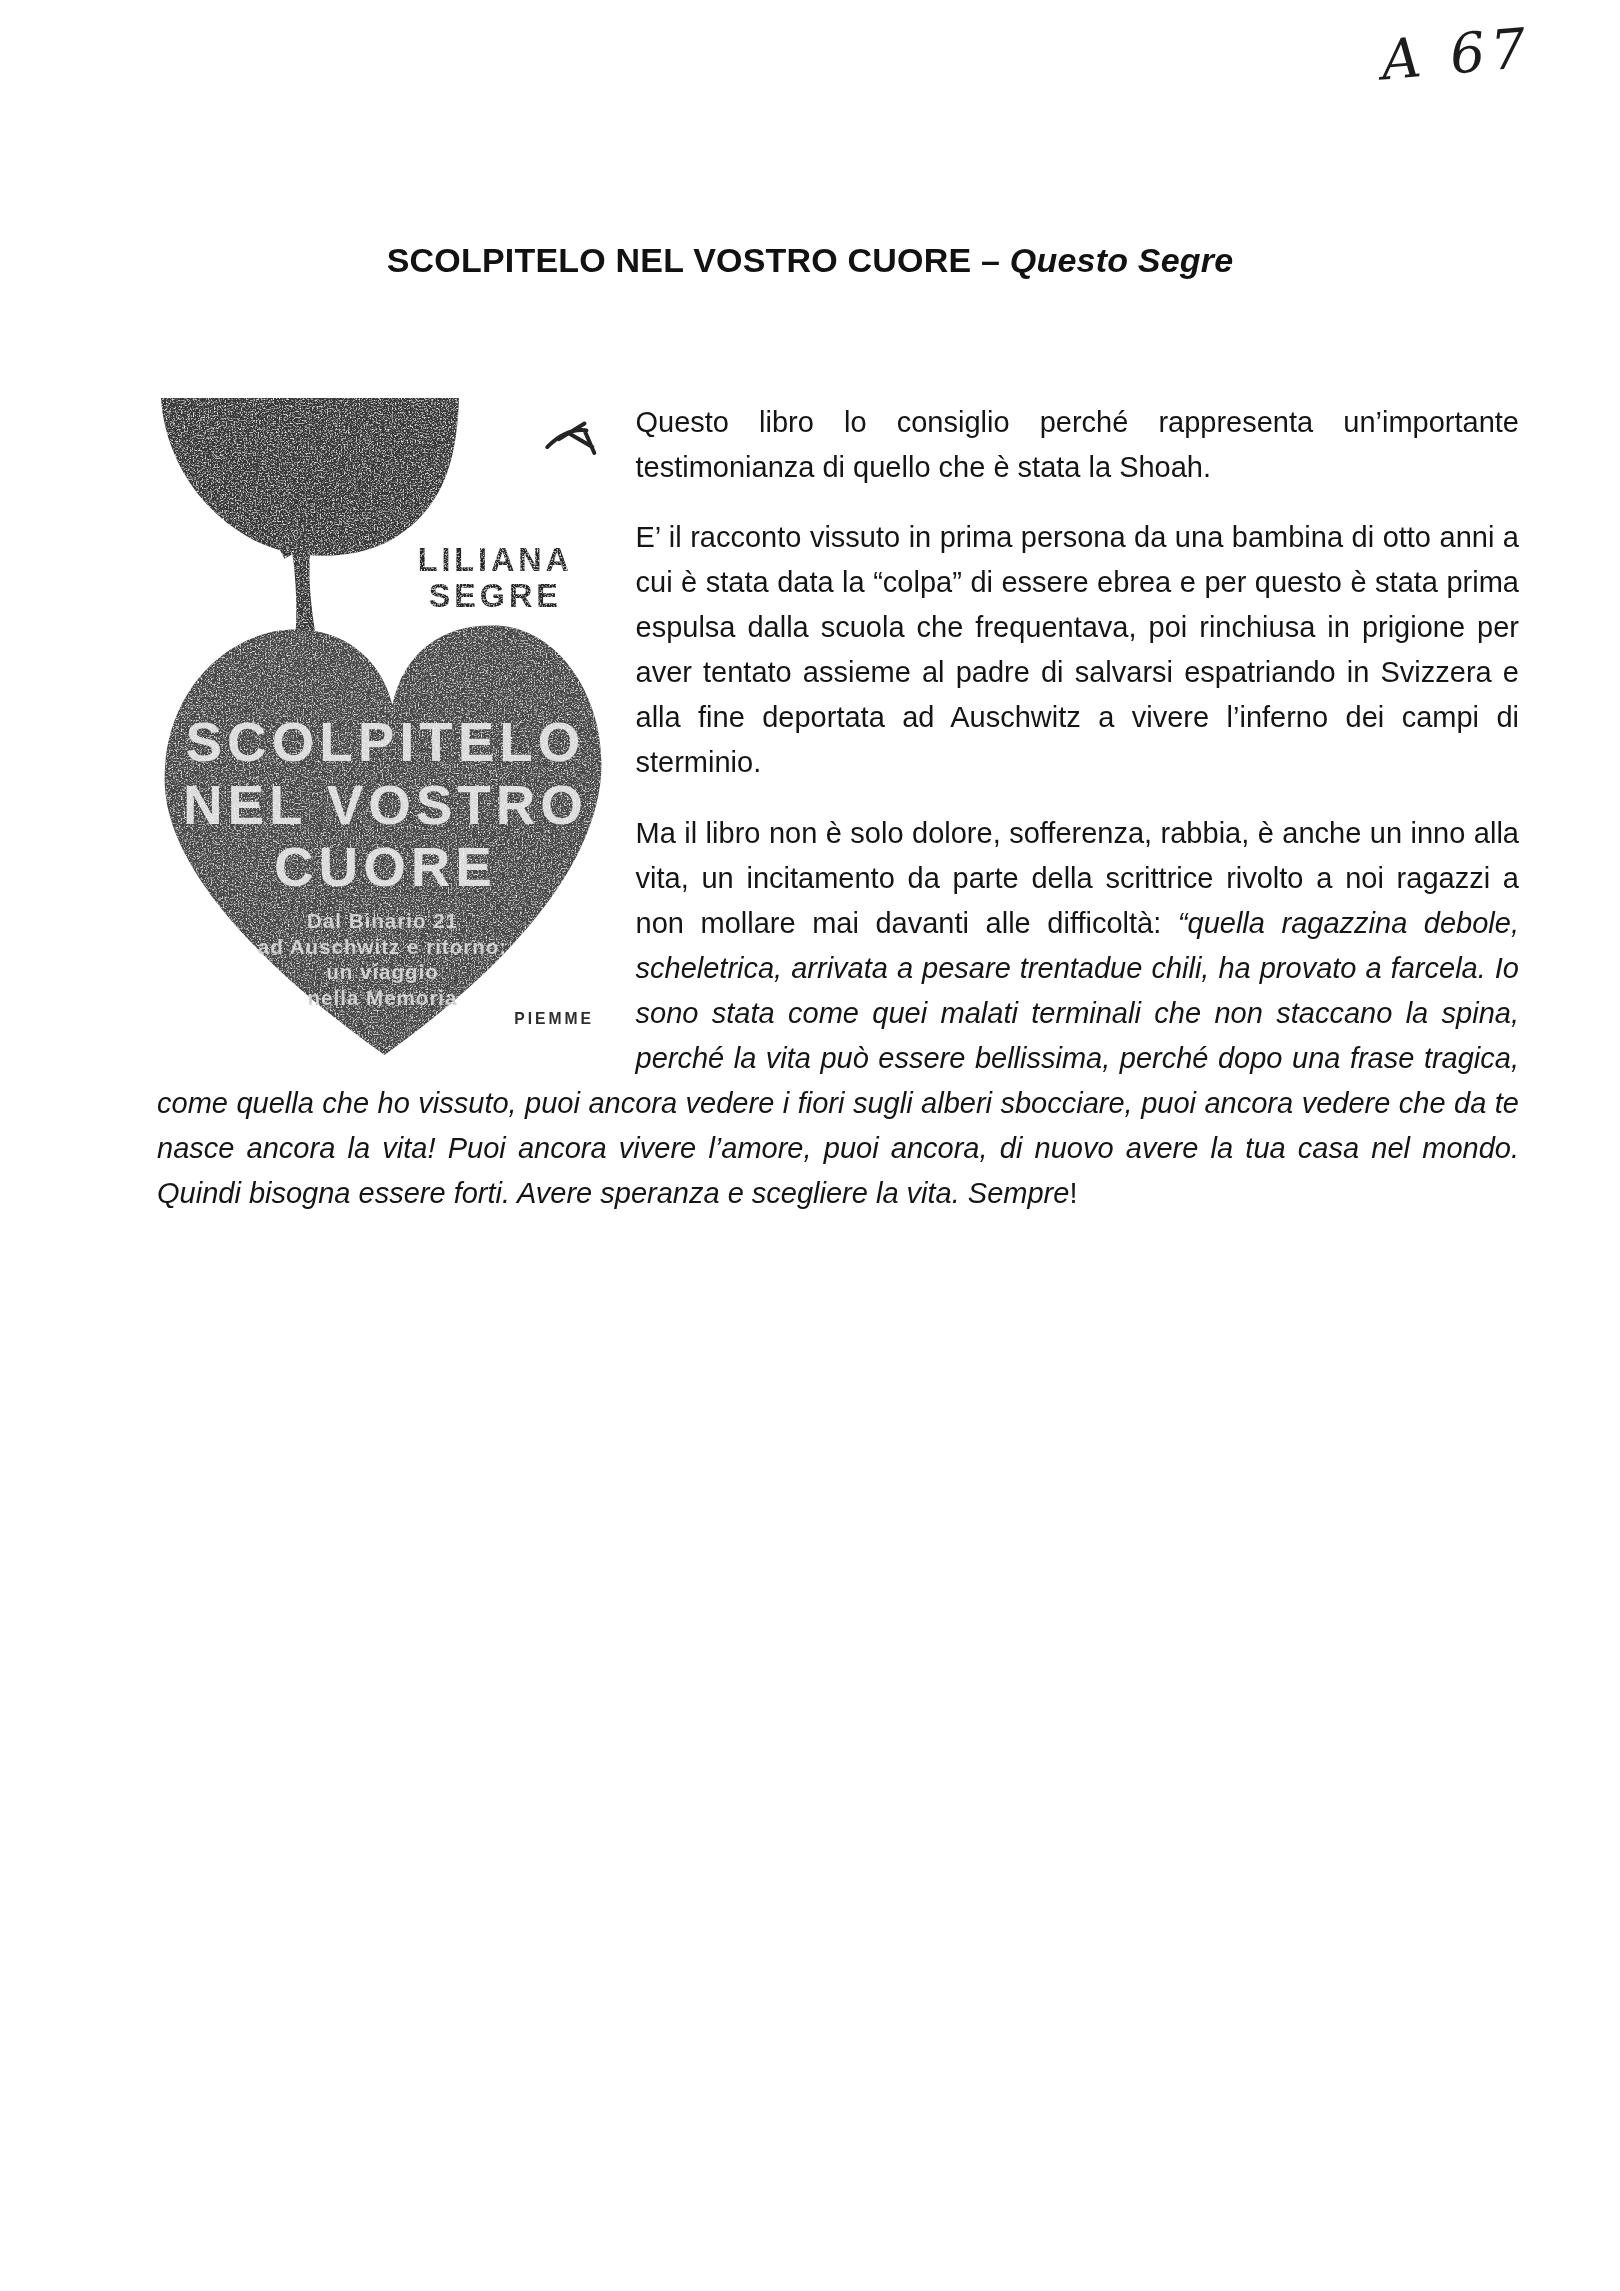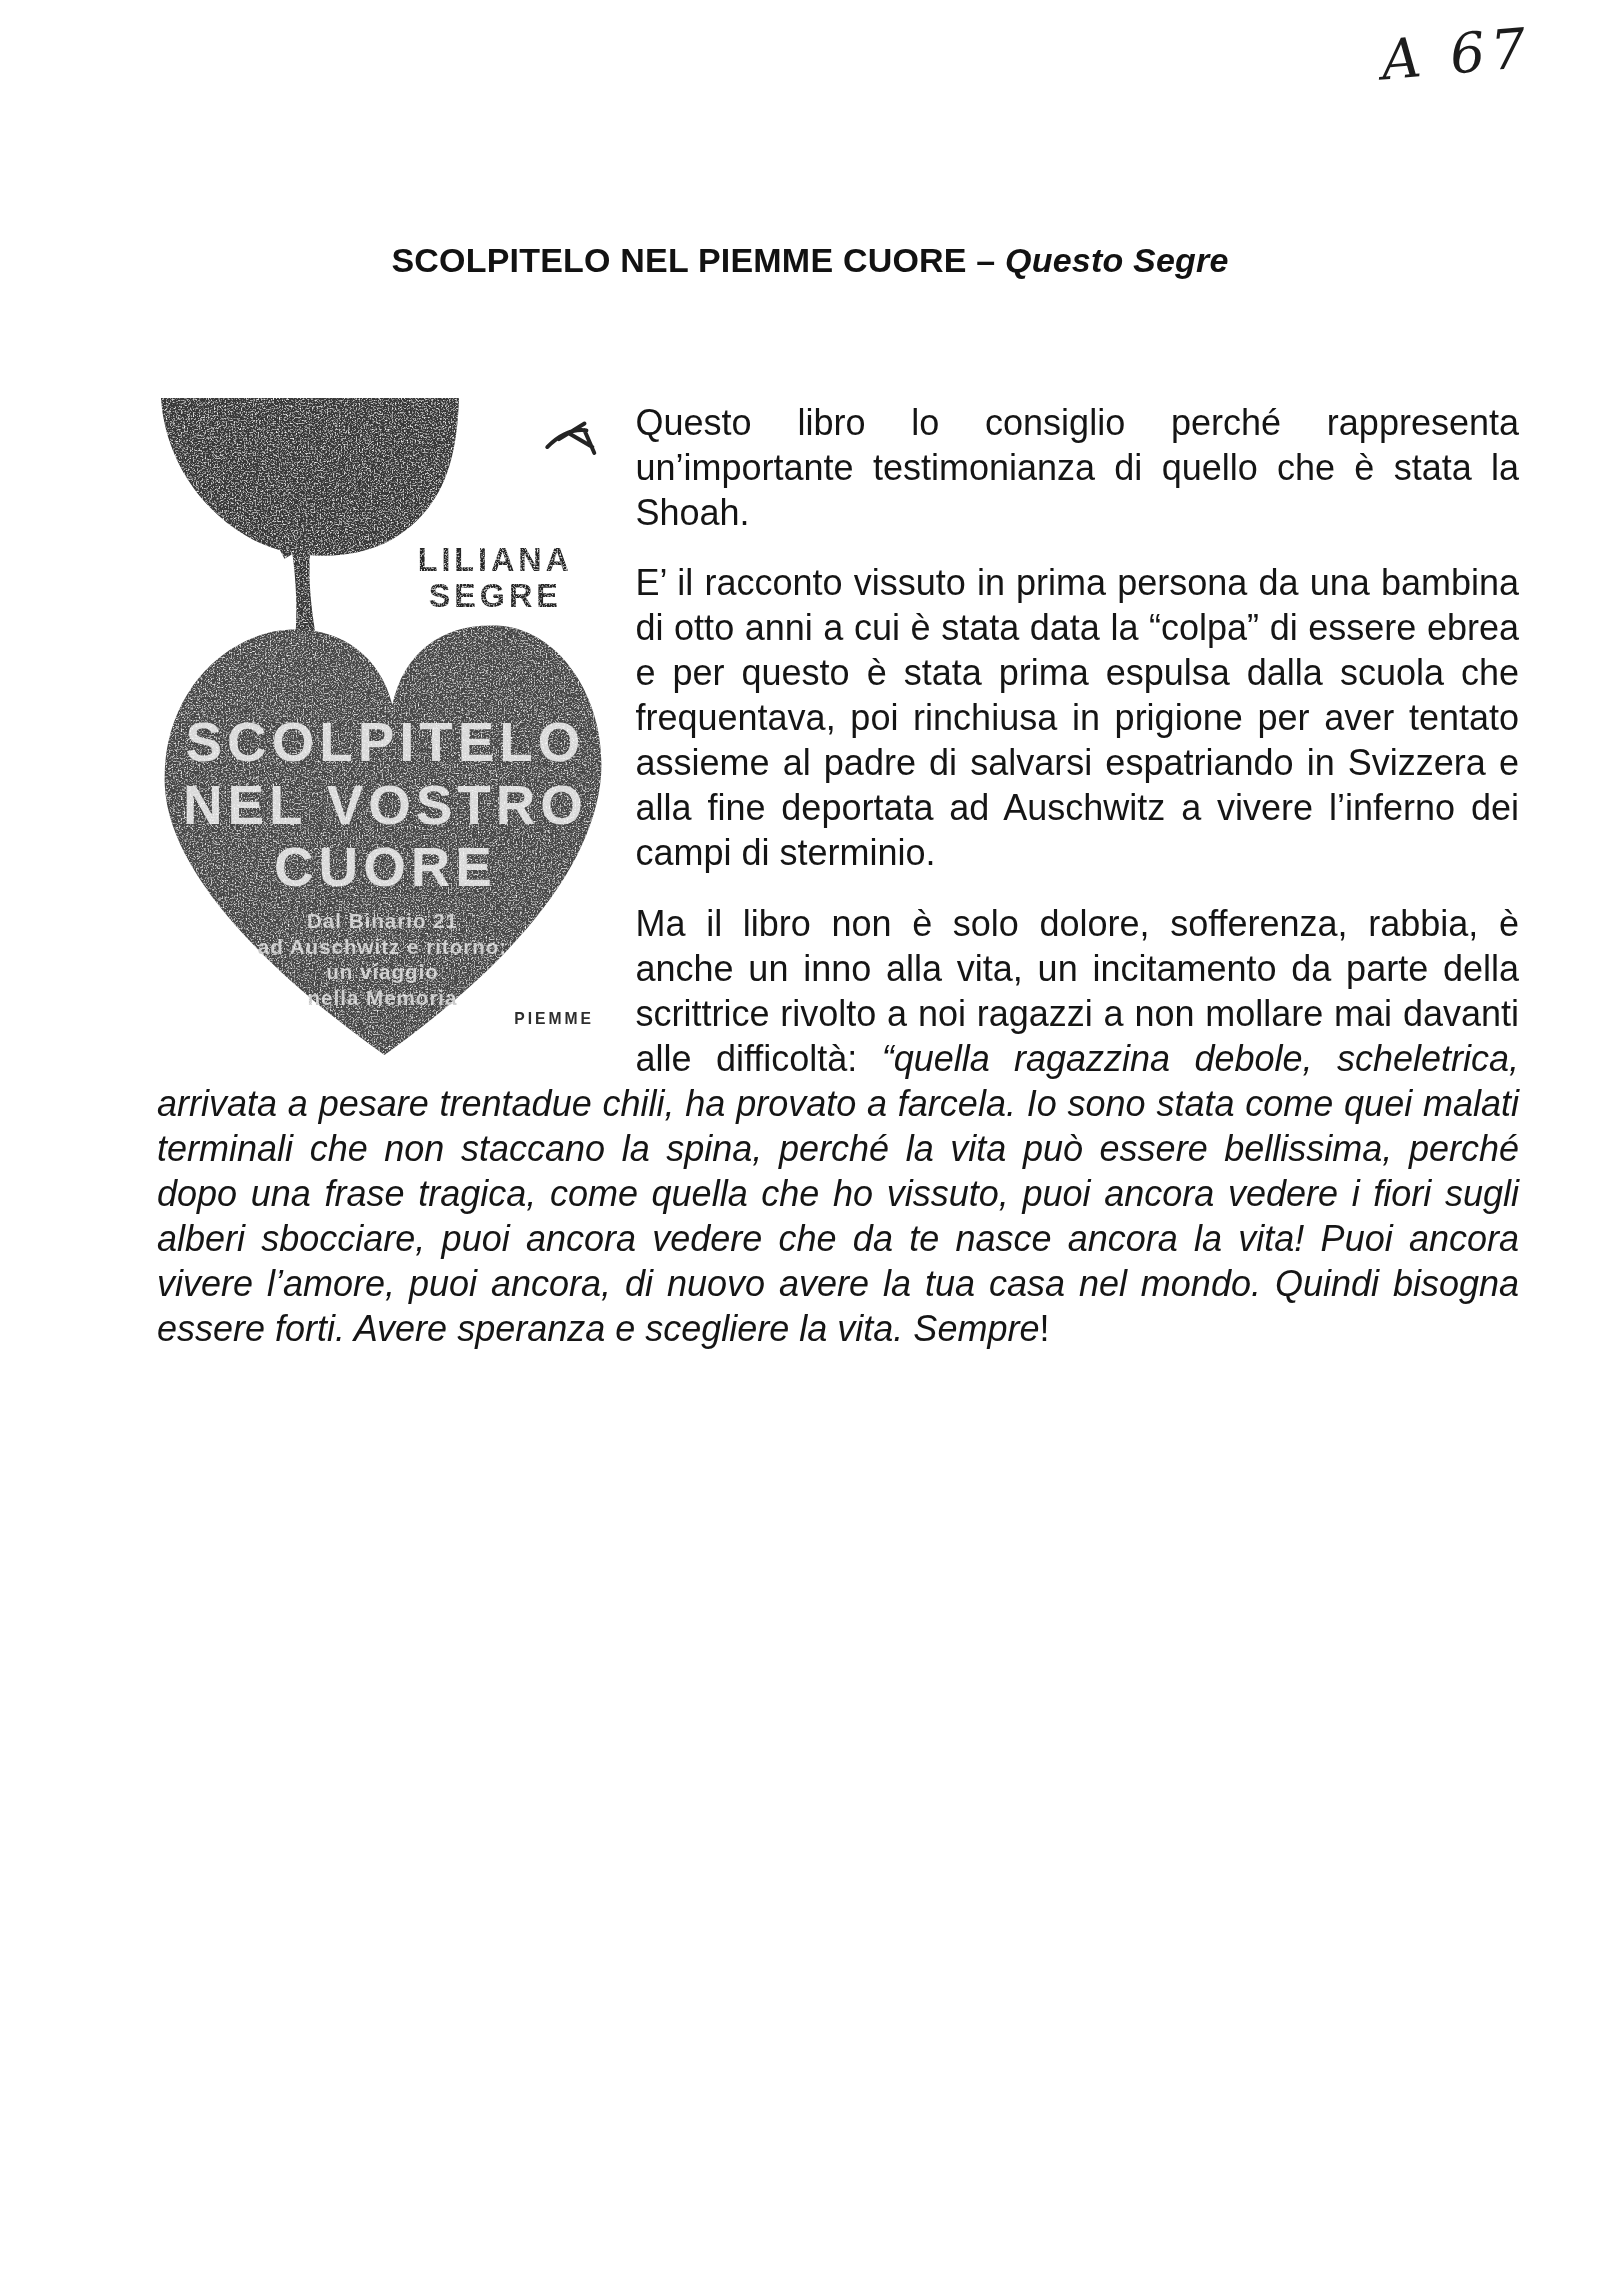--- a/index.html
+++ b/index.html
@@ -39,21 +39,21 @@
   }
   .cover {
     float:left;
     width:453px; height:659px;
     margin:0 25.5px 13.7px 0;
     position:relative;
   }
   .cover svg { display:block; }
   p.body-par {
     margin:0 0 25.5px 0;
-    font-size:36px;
+    font-size:29px;
     line-height:45px;
     text-align:justify;
     color:#151515;
   }
   p.first-par { margin-top:3.9px; }
   .quote-italic { font-style:italic; }
   
   .sv-author {
     font-family:"Liberation Sans", sans-serif;
     font-weight:bold;
@@ -83,21 +83,21 @@
     fill:#2e2e2e;
   }
 </style>
 </head>
 <body>
 
 <div class="page">
 
   <div class="annotation">A 67</div>
 
-  <div class="title"><span>SCOLPITELO NEL PIEMME CUORE</span> <span>–</span> <span class="author">Questo Segre</span></div>
+  <div class="title"><span>SCOLPITELO NEL VOSTRO CUORE</span> <span>–</span> <span class="author">Questo Segre</span></div>
 
   <div class="content">
 
     <div class="cover">
       <svg width="453" height="659" viewBox="0 0 462 672" xmlns="http://www.w3.org/2000/svg">
         <defs>
           <filter id="grain" x="-5%" y="-5%" width="110%" height="110%">
             <feTurbulence type="fractalNoise" baseFrequency="0.65" numOctaves="2" seed="11" stitchTiles="stitch" result="noise"></feTurbulence>
             <feColorMatrix in="noise" type="matrix" values="0 0 0 0 1
                       0 0 0 0 1

